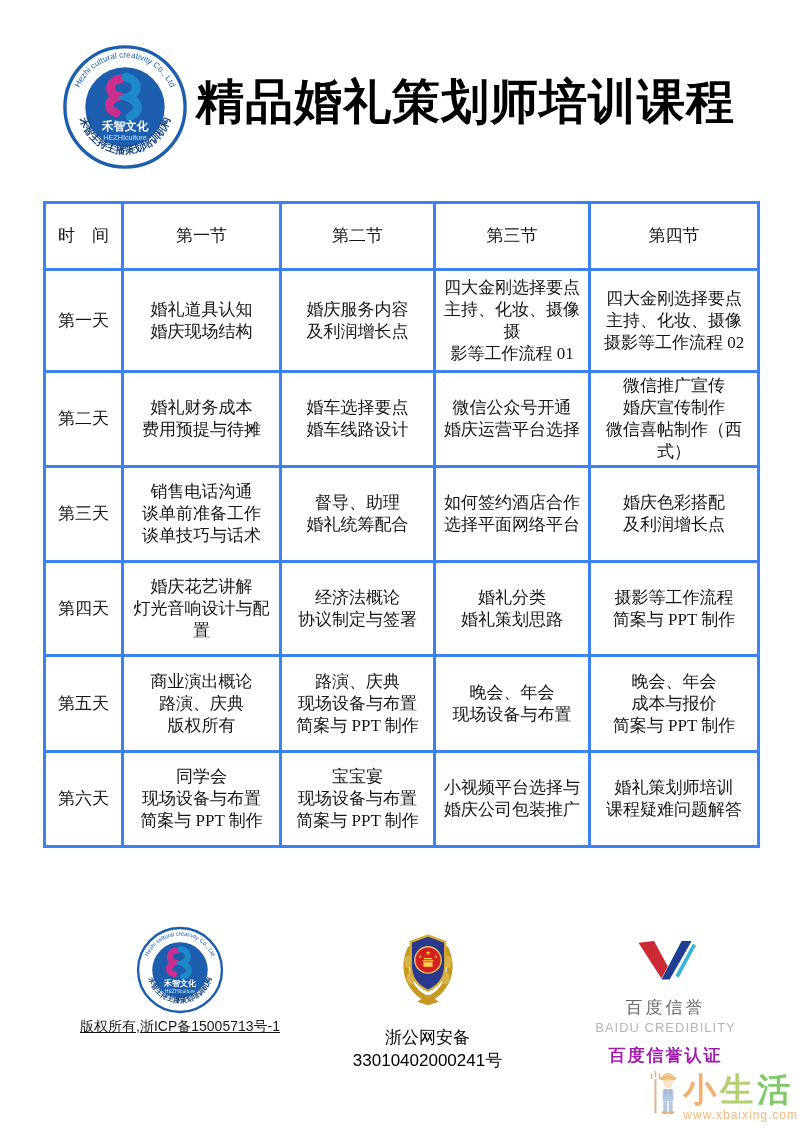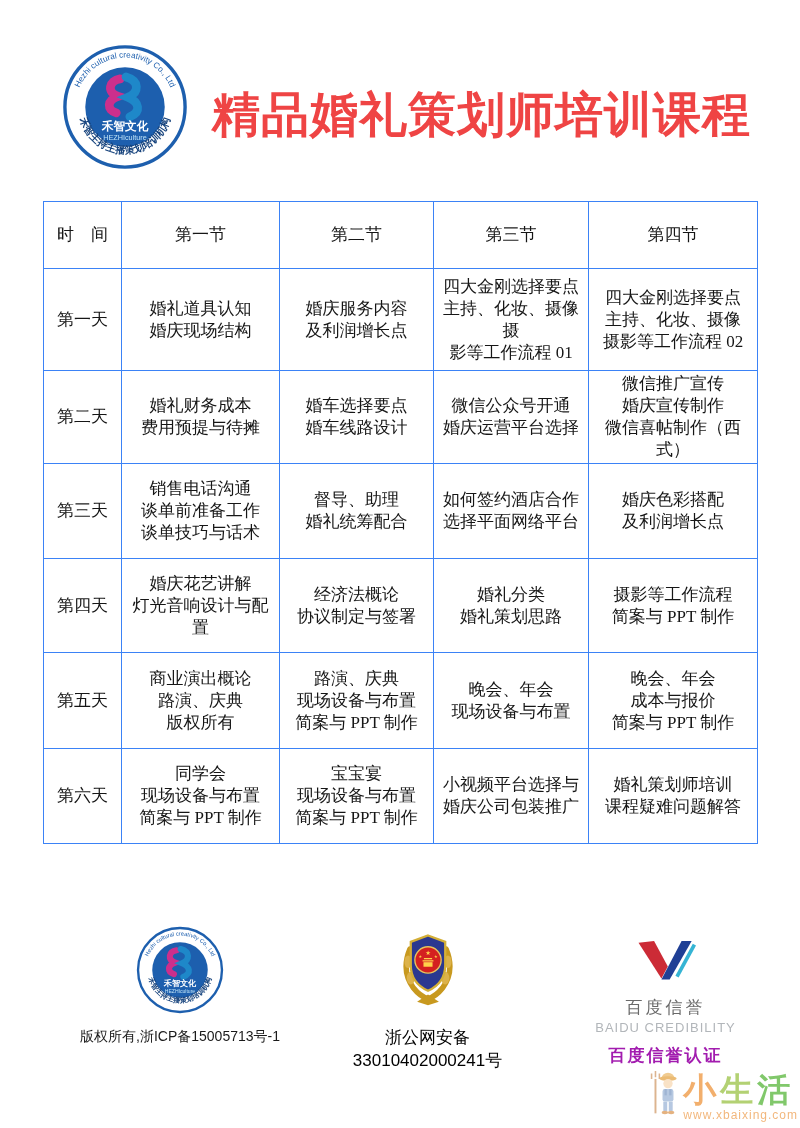--- a/index.html
+++ b/index.html
@@ -3,44 +3,44 @@
 <meta charset="utf-8">
 <style>
   html,body{margin:0;padding:0;}
   body{
     width:800px;height:1128px;background:#ffffff;position:relative;
     font-family:"Liberation Sans",sans-serif;overflow:hidden;
   }
   
   .hz-logo{position:absolute;left:62px;top:44px;}
   .page-title{
-    position:absolute;left:178px;top:76px;width:575px;margin:16px;
-    text-align:center;font-family:Liberation Mono, monospace;
-    font-size:48px;font-weight:bold;color:#ef4444;letter-spacing:1px;line-height:1.1;
+    position:absolute;left:178px;top:76px;width:575px;margin:0;
+    text-align:center;font-family:Liberation Serif, serif;
+    font-size:48px;font-weight:bold;color:#000000;letter-spacing:1px;line-height:1.1;
   }
   
   table.schedule{
     position:absolute;left:43px;top:201px;width:714px;
     border-collapse:collapse;table-layout:fixed;
     font-family:"Liberation Serif",serif;color:#161616;
   }
   table.schedule th,table.schedule td{
-    border:1px solid #3b82f6;text-align:center;vertical-align:middle;
+    border:3px solid #3b82f6;text-align:center;vertical-align:middle;
     font-size:17px;line-height:22px;font-weight:normal;
     white-space:pre-line;padding:2px 4px;box-sizing:border-box;
   }
   col.c-time{width:78px;}
   col.c-s1{width:158px;}col.c-s2{width:154px;}col.c-s3{width:155px;}col.c-s4{width:169px;}
   tr.r-head{height:67px;}
   tr.r1{height:102px;}tr.r2{height:91px;}tr.r3{height:95px;}
   tr.r4{height:94px;}tr.r5{height:96px;}tr.r6{height:95px;}
   td.day{vertical-align:top;padding-top:21px;}
   
   .footer-left{position:absolute;left:70px;top:926px;width:220px;text-align:center;}
-  .footer-left .copyright{margin-top:10px;font-size:14px;color:#1a1a1a;}
+  .footer-left .copyright{font-size:14px;color:#1a1a1a;text-decoration:underline;}
   .footer-center{position:absolute;left:320px;top:930px;width:215px;text-align:center;}
   .footer-center .police-text{margin-top:14px;font-size:17px;font-weight:normal;color:#000;}
   .footer-right{position:absolute;left:588px;top:936px;width:155px;text-align:center;}
   .footer-right .baidu-cn{margin-top:4px;font-size:17px;color:#6a6a6a;letter-spacing:3px;}
   .footer-right .baidu-en{margin-top:1px;font-size:13px;color:#b2b6ba;letter-spacing:1px;}
   .footer-right .baidu-cert{margin-top:9px;font-size:17px;font-weight:bold;color:#a21caf;letter-spacing:2px;}
   
   .watermark{position:absolute;left:650px;top:1064px;width:148px;display:flex;align-items:flex-end;opacity:.85;}
   .wm-text{margin-left:2px;}
   .wm-name{font-size:33px;font-weight:bold;line-height:36px;letter-spacing:4px;white-space:nowrap;}

